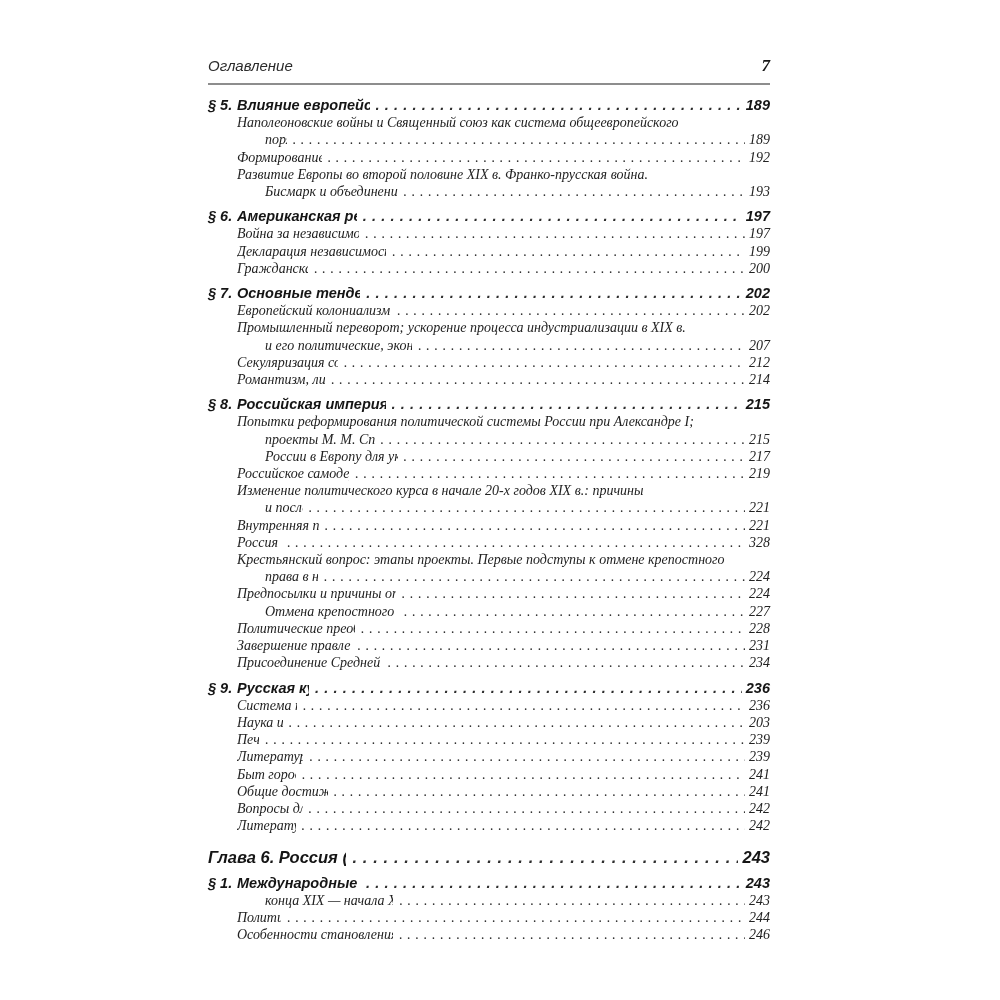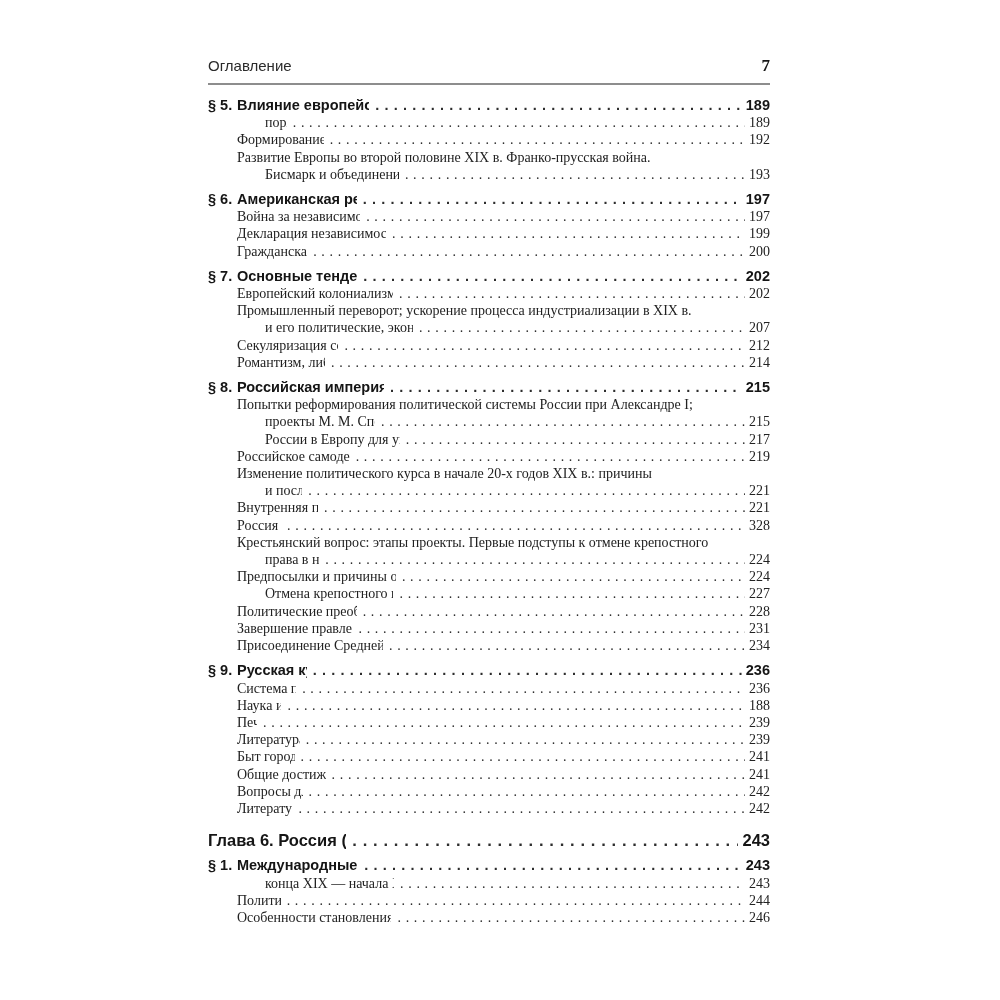--- a/index.html
+++ b/index.html
@@ -2,20 +2,21 @@
 <html><head>
 <meta charset="utf-8">
 <style>
   html,body{margin:0;padding:0;background:#ffffff;}
   .page{
     position:relative;
     width:1000px;height:1000px;
     background:#ffffff;
     overflow:hidden;
     color:#1f1f1f;
+    font-style:italic;
   }
   .content{
     position:absolute;
     left:208px;top:56px;
     width:562px;
   }
   .running-head{
     display:flex;
     justify-content:space-between;
     align-items:baseline;
@@ -85,20 +86,23 @@
     </div>
     <div class="rule"></div>
     <div id="toc">
         <div class="block">
           <div class="row head">
             <span class="lbl">§ 5.</span>
             <span class="txt">Влияние европейской войны на буржуазную эволюцию</span>
             <span class="fill"></span>
             <span class="pg">189</span>
           </div>
+          <div class="row l0">
+            <span class="txt">Наполеоновские войны и Священный союз как система общеевропейского</span>
+          </div>
           <div class="row cont">
             <span class="txt">порядка</span>
             <span class="fill"></span>
             <span class="pg">189</span>
           </div>
           <div class="row l0">
             <span class="txt">Формирование европейских наций</span>
             <span class="fill"></span>
             <span class="pg">192</span>
           </div>
@@ -250,21 +254,21 @@
             <span class="pg">236</span>
           </div>
           <div class="row l0">
             <span class="txt">Система просвещения</span>
             <span class="fill"></span>
             <span class="pg">236</span>
           </div>
           <div class="row l0">
             <span class="txt">Наука и техника</span>
             <span class="fill"></span>
-            <span class="pg">188</span>
+            <span class="pg">203</span>
           </div>
           <div class="row l0">
             <span class="txt">Печать</span>
             <span class="fill"></span>
             <span class="pg">239</span>
           </div>
           <div class="row l0">
             <span class="txt">Литература и искусство</span>
             <span class="fill"></span>
             <span class="pg">239</span>

